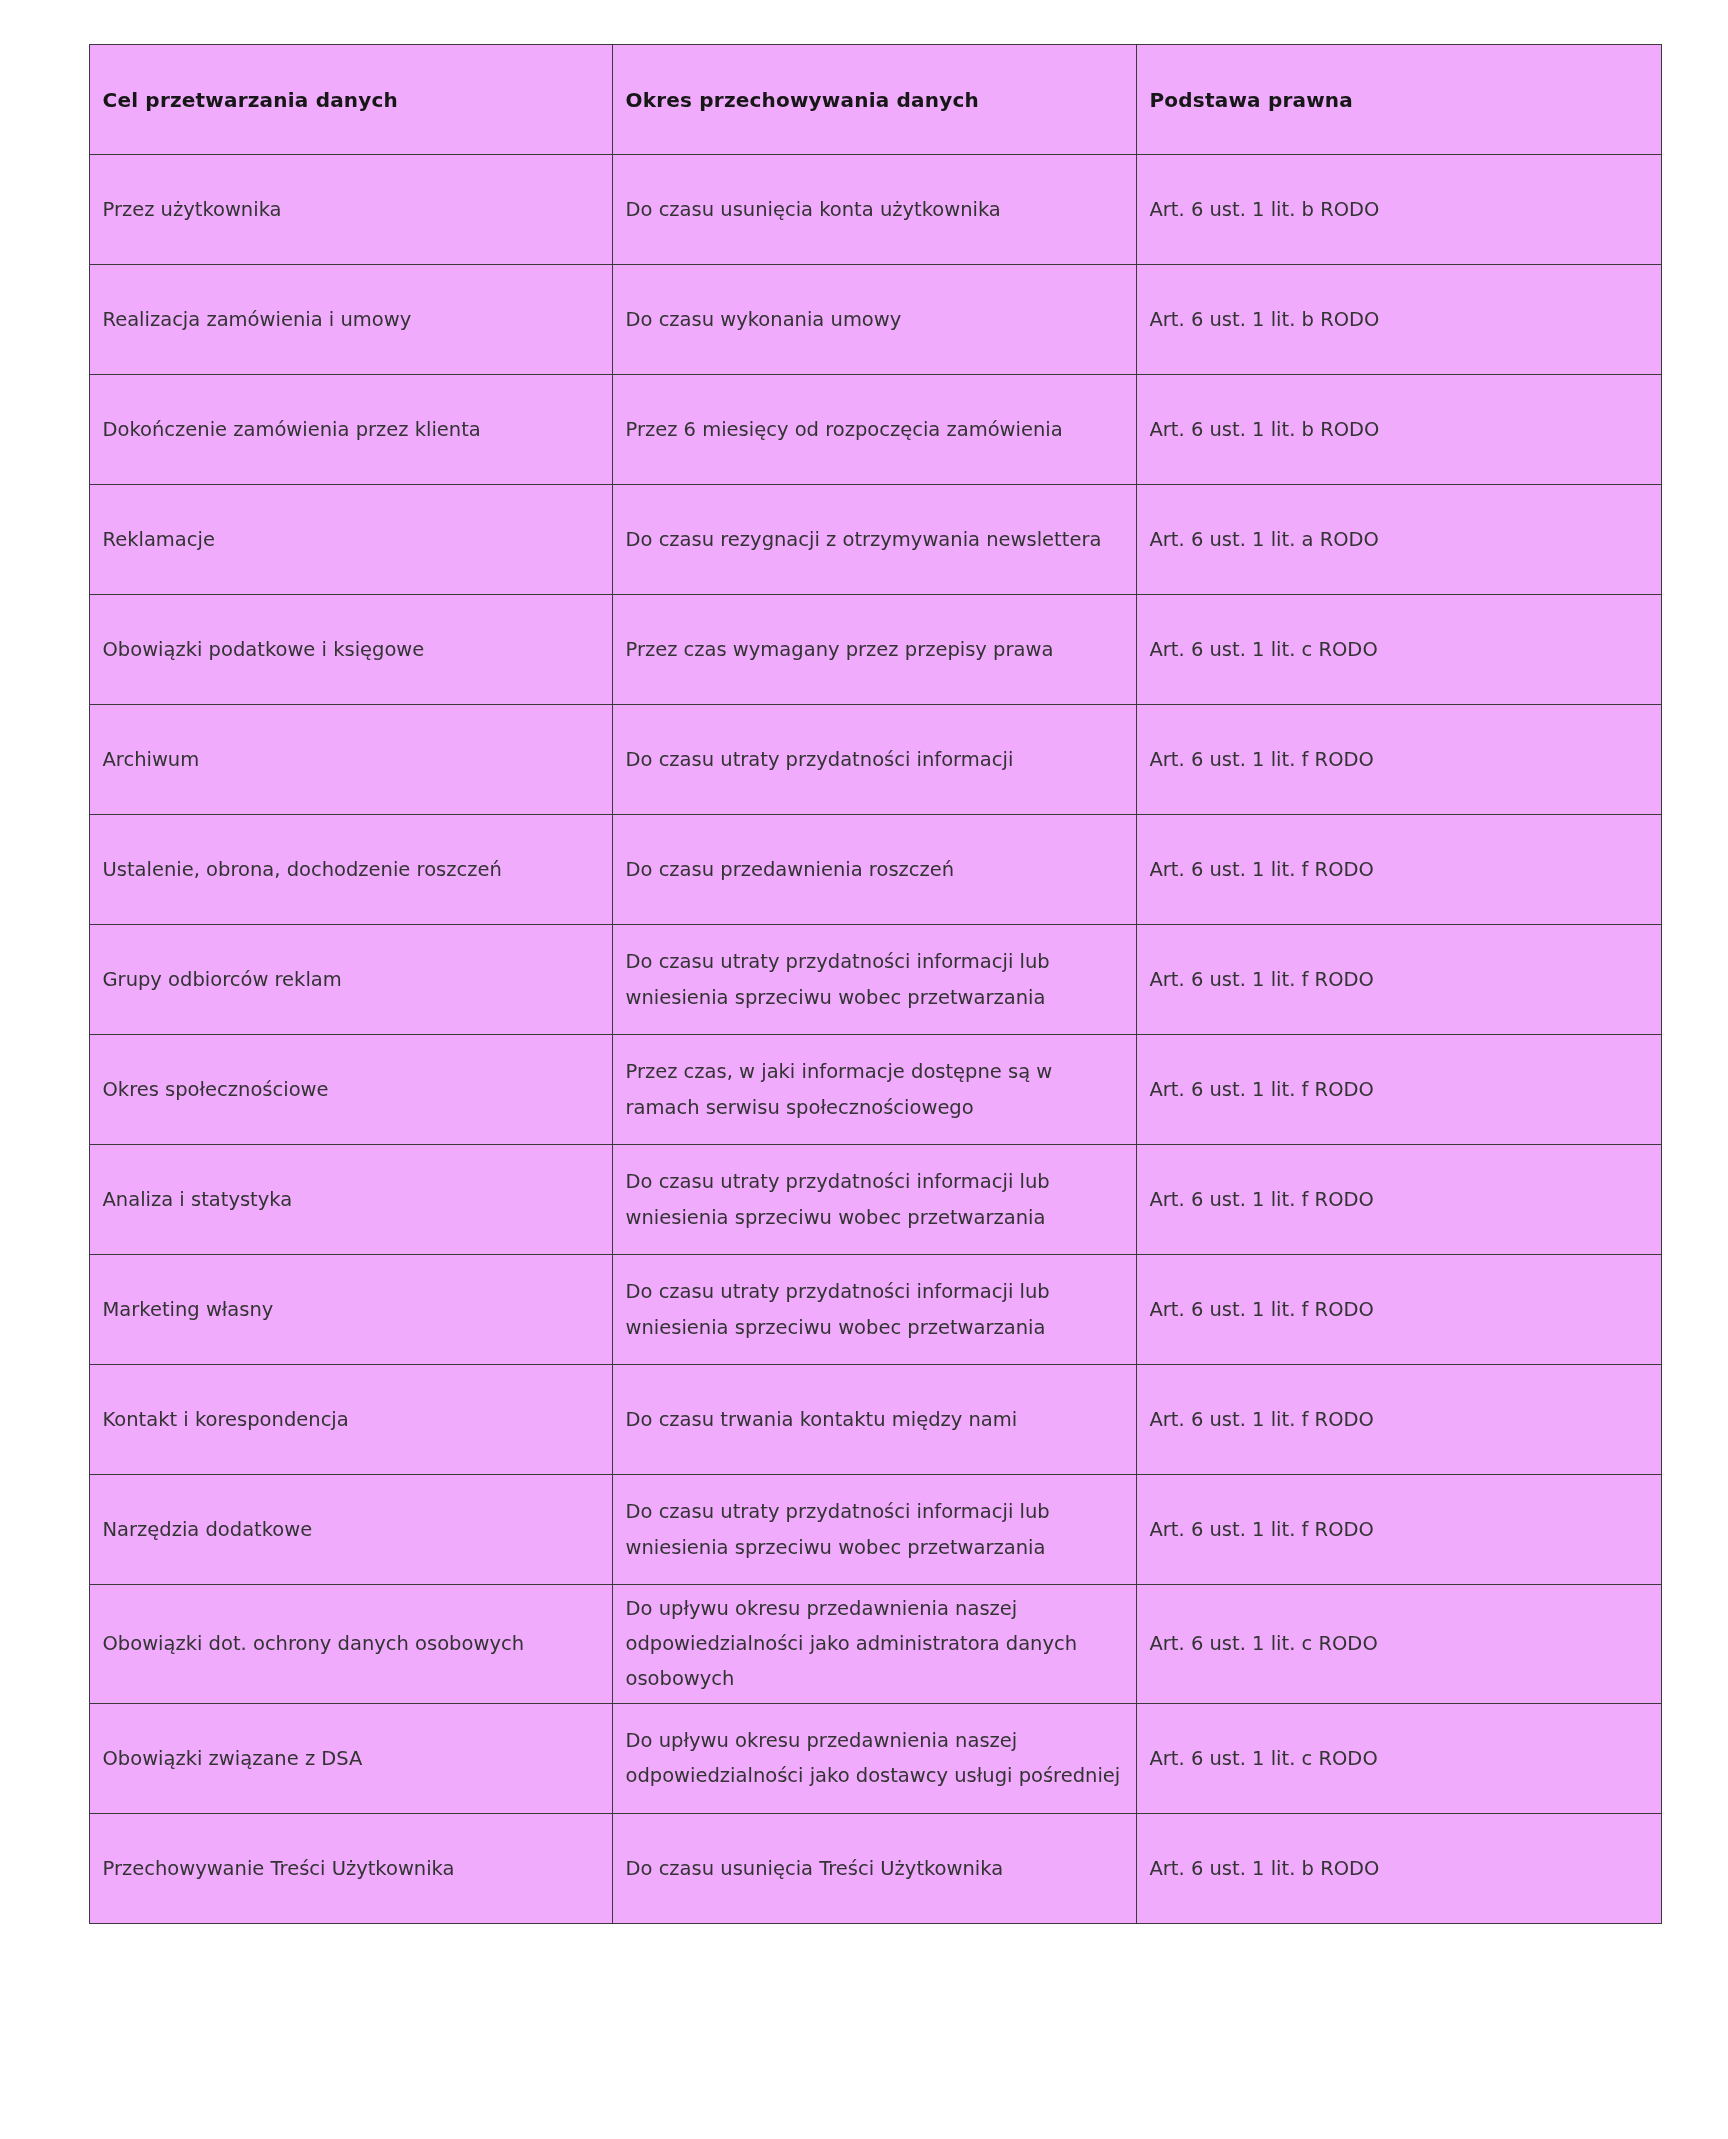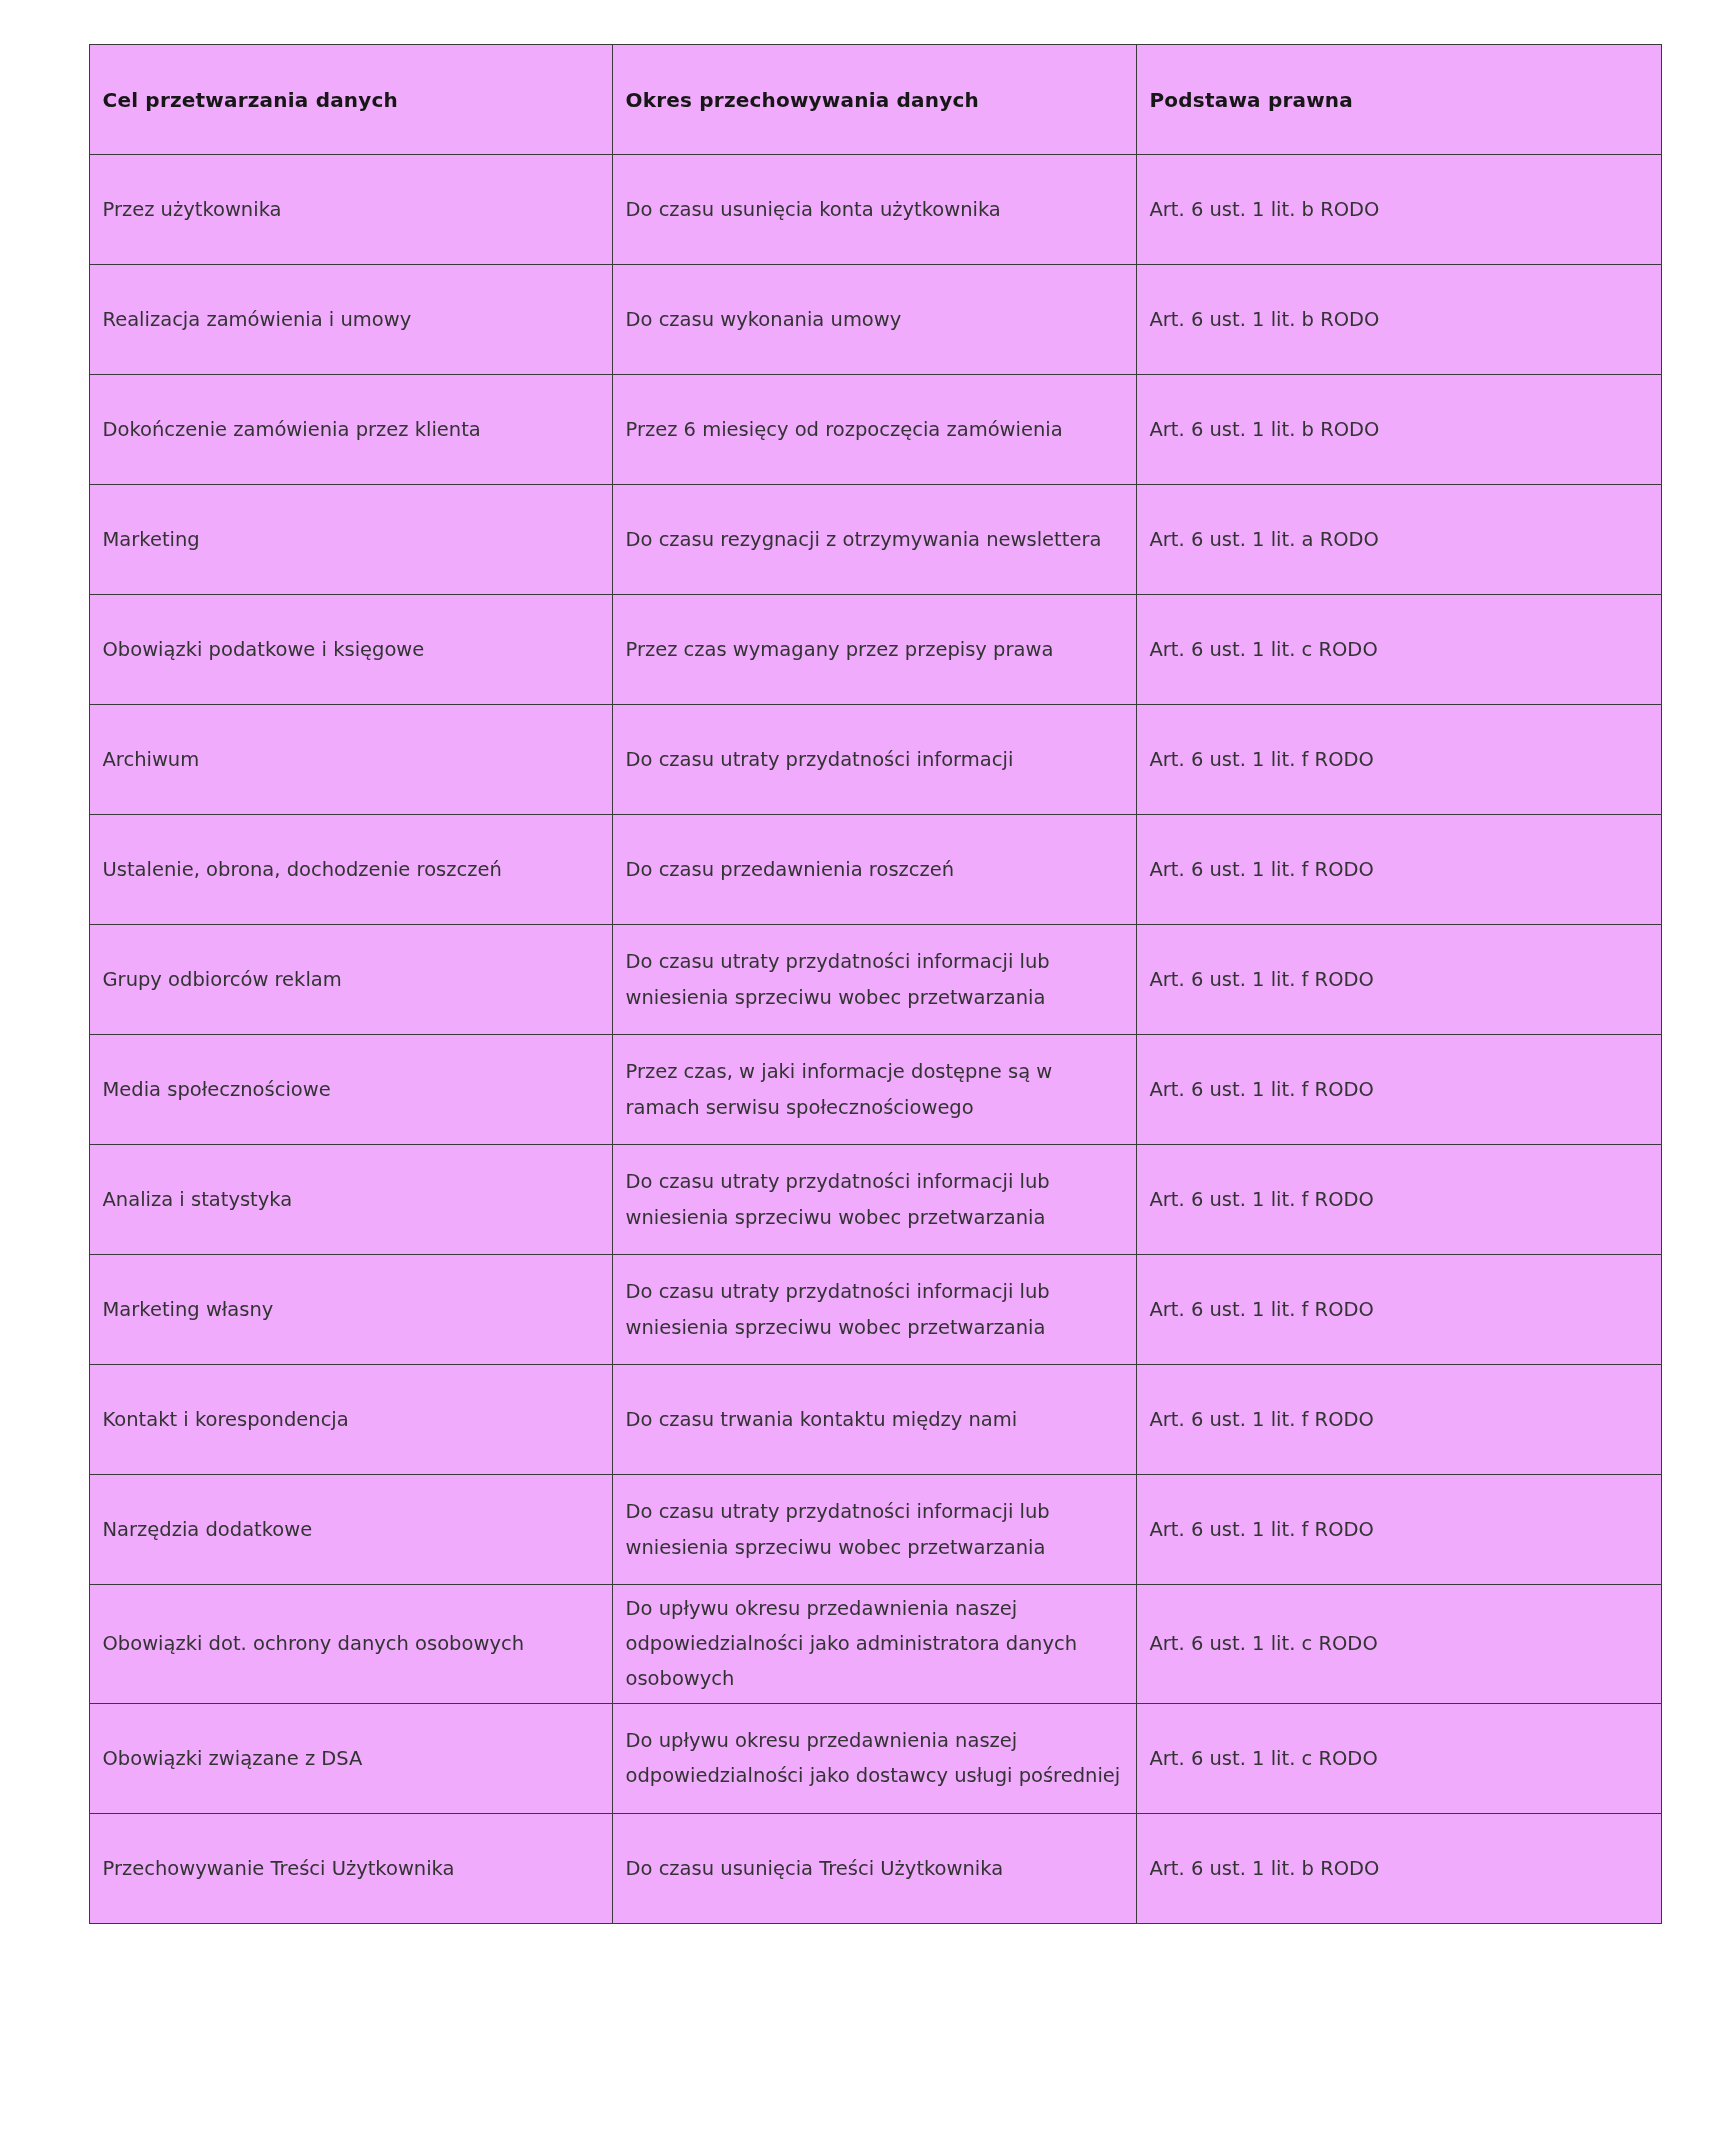--- a/index.html
+++ b/index.html
@@ -75,21 +75,21 @@
       <td>Realizacja zamówienia i umowy</td>
       <td>Do czasu wykonania umowy</td>
       <td>Art. 6 ust. 1 lit. b RODO</td>
     </tr>
     <tr>
       <td>Dokończenie zamówienia przez klienta</td>
       <td>Przez 6 miesięcy od rozpoczęcia zamówienia</td>
       <td>Art. 6 ust. 1 lit. b RODO</td>
     </tr>
     <tr>
-      <td>Marketing</td>
+      <td>Reklamacje</td>
       <td>Do czasu rezygnacji z otrzymywania newslettera</td>
       <td>Art. 6 ust. 1 lit. a RODO</td>
     </tr>
     <tr>
       <td>Obowiązki podatkowe i księgowe</td>
       <td>Przez czas wymagany przez przepisy prawa</td>
       <td>Art. 6 ust. 1 lit. c RODO</td>
     </tr>
     <tr>
       <td>Archiwum</td>
@@ -100,21 +100,21 @@
       <td>Ustalenie, obrona, dochodzenie roszczeń</td>
       <td>Do czasu przedawnienia roszczeń</td>
       <td>Art. 6 ust. 1 lit. f RODO</td>
     </tr>
     <tr>
       <td>Grupy odbiorców reklam</td>
       <td>Do czasu utraty przydatności informacji lub wniesienia sprzeciwu wobec przetwarzania</td>
       <td>Art. 6 ust. 1 lit. f RODO</td>
     </tr>
     <tr>
-      <td>Media społecznościowe</td>
+      <td>Okres społecznościowe</td>
       <td>Przez czas, w jaki informacje dostępne są w ramach serwisu społecznościowego</td>
       <td>Art. 6 ust. 1 lit. f RODO</td>
     </tr>
     <tr>
       <td>Analiza i statystyka</td>
       <td>Do czasu utraty przydatności informacji lub wniesienia sprzeciwu wobec przetwarzania</td>
       <td>Art. 6 ust. 1 lit. f RODO</td>
     </tr>
     <tr>
       <td>Marketing własny</td>

